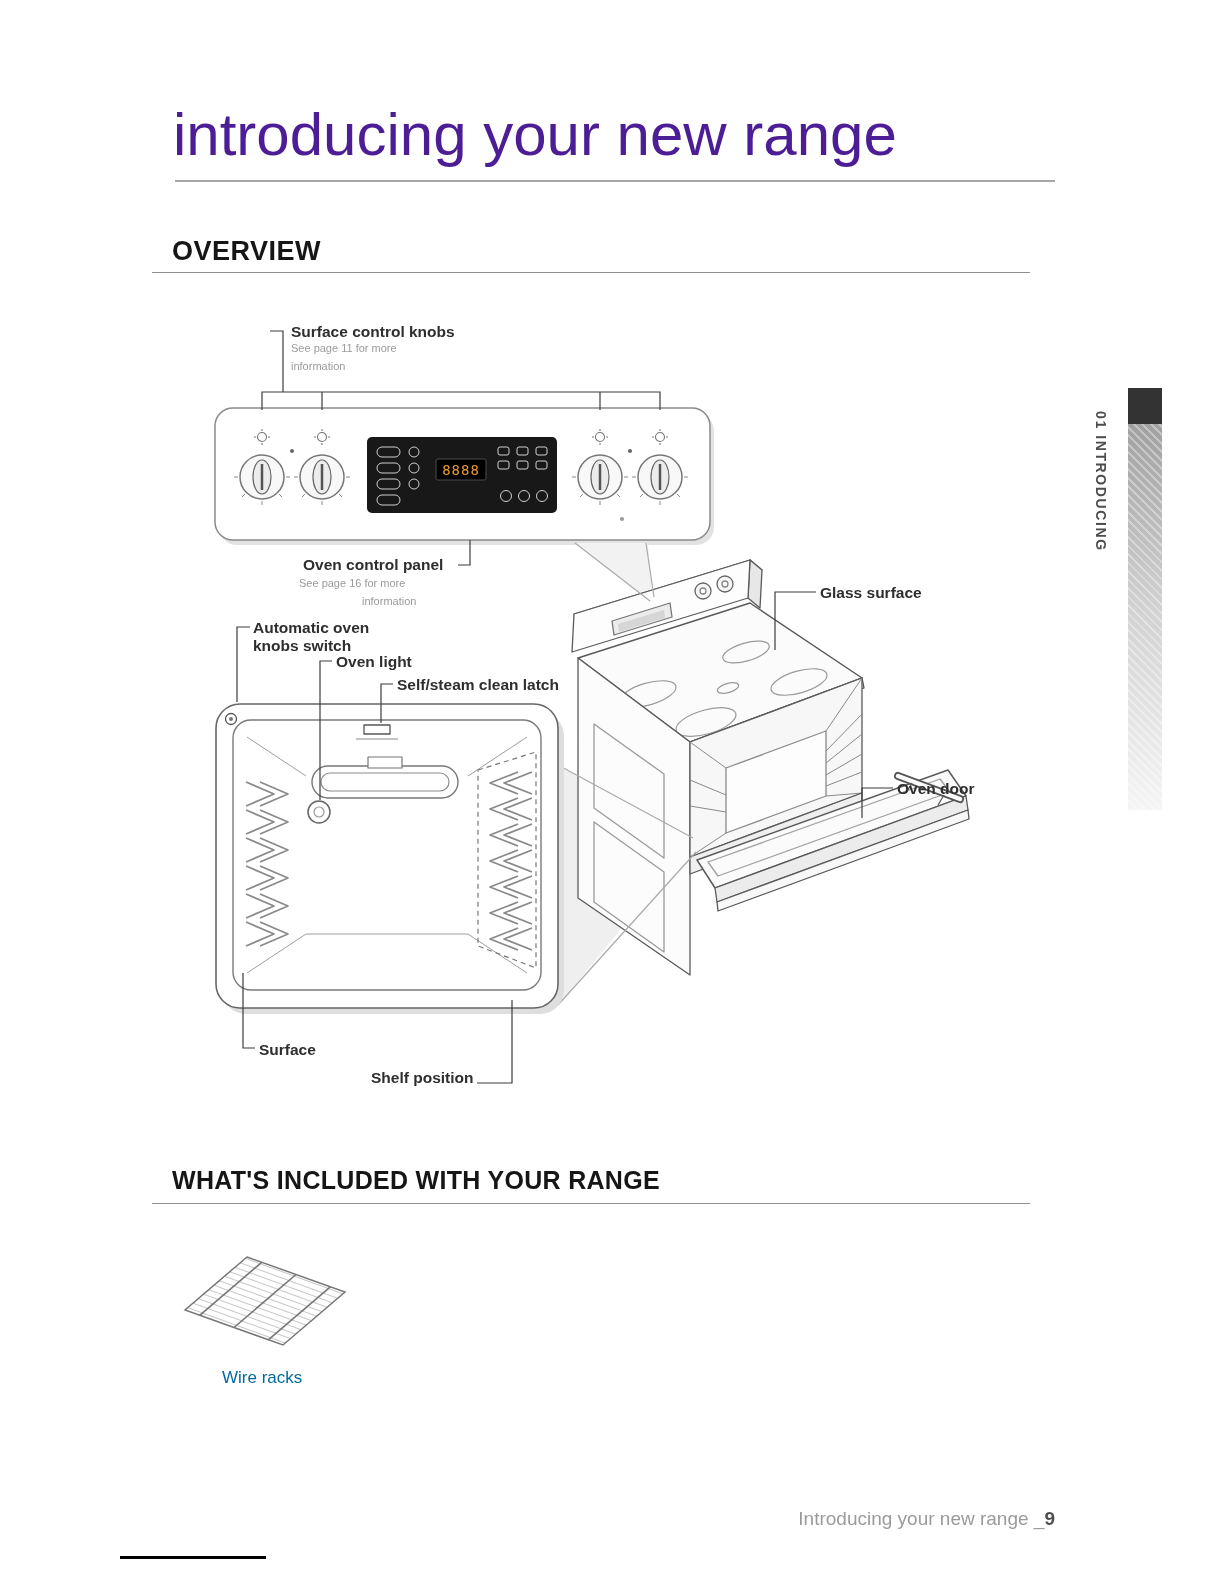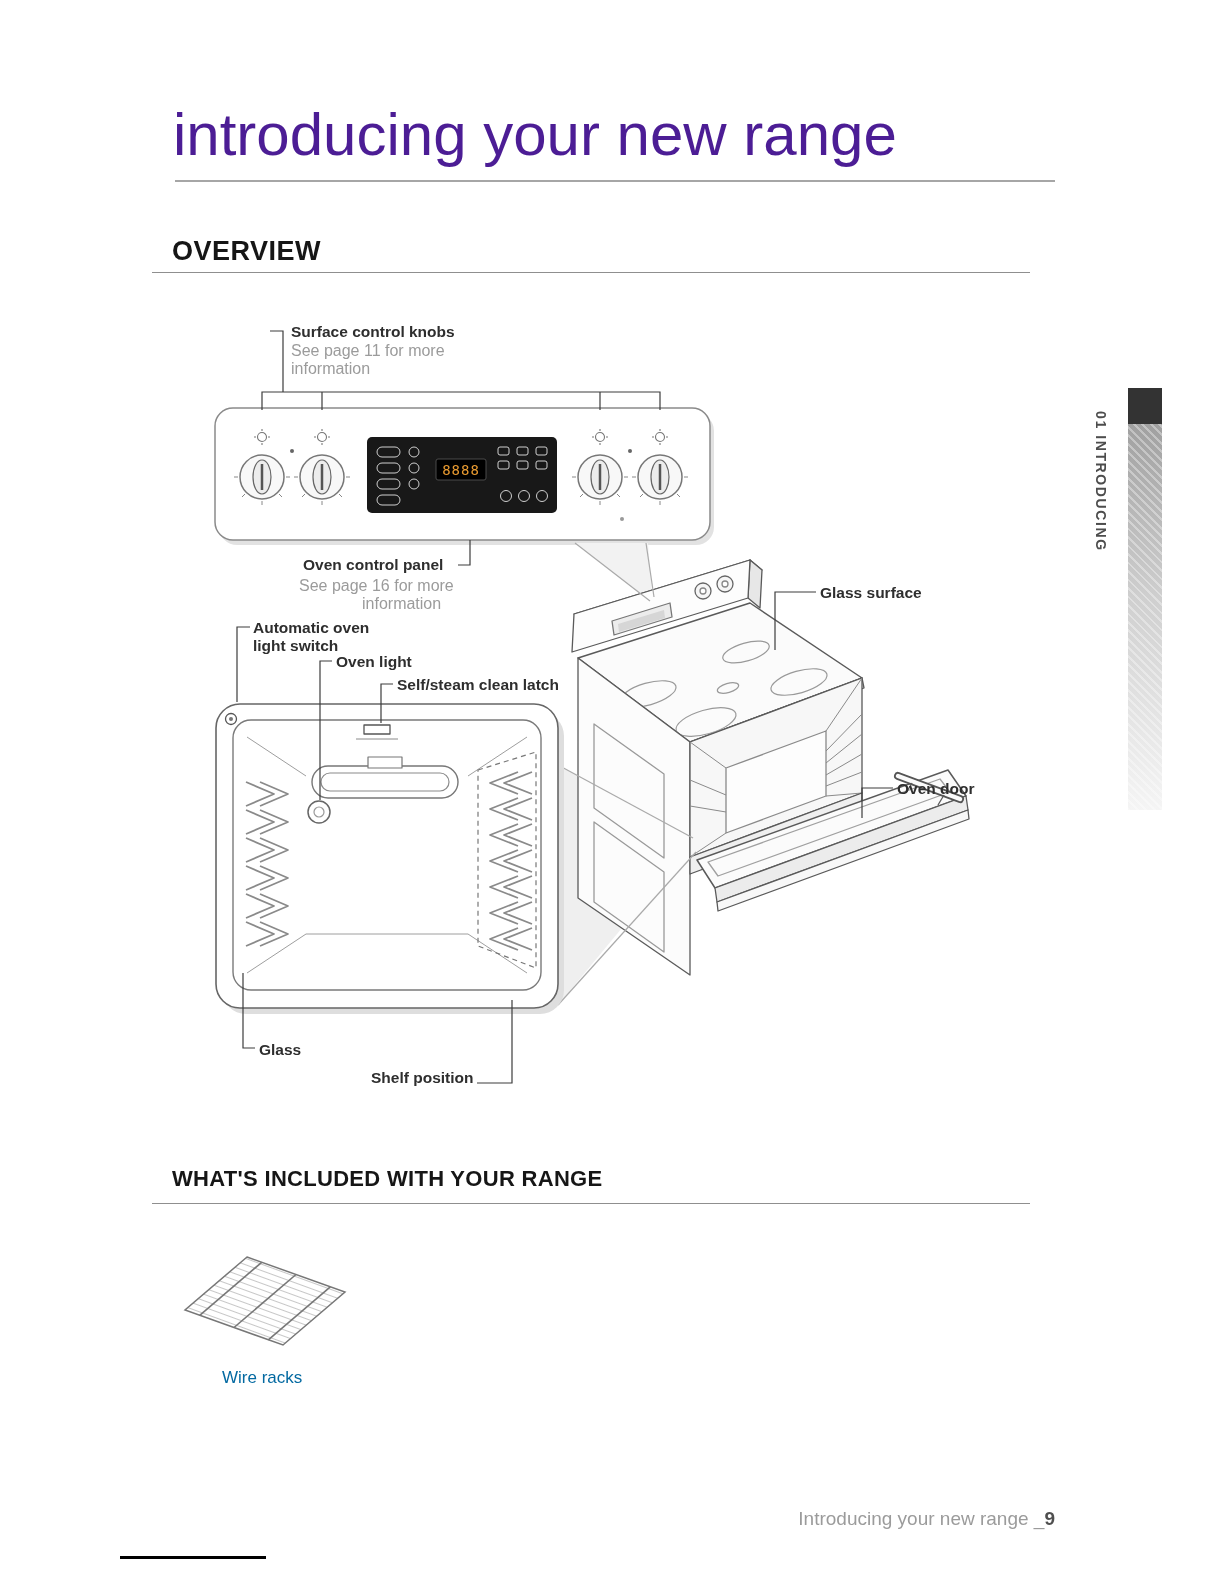--- a/index.html
+++ b/index.html
@@ -9,24 +9,24 @@
     font-family:"Liberation Sans", sans-serif; color:#2f2f2f;
   }
   .abs { position:absolute; }
   .art { position:absolute; left:0; top:0; z-index:1; }
   .txt { position:absolute; z-index:2; white-space:nowrap; }
   .page-title { left:173px; top:100px; font-size:60px; font-weight:300; color:#4c1d95; letter-spacing:0px; }
   .title-rule { left:175px; top:180px; width:880px; height:2px; background:#a6a6a6; z-index:2; }
   .sec-heading { font-weight:bold; color:#161616;margin-left:20px; }
   .overview-heading { left:152px; top:236px; font-size:27px; letter-spacing:.5px; }
   .overview-rule { left:152px; top:272px; width:878px; height:1px; background:#8f8f8f; z-index:2; }
-  .included-heading { left:152px; top:1166px; font-size:22px; letter-spacing:.3px; }
+  .included-heading { left:152px; top:1166px; font-size:25px; letter-spacing:.3px; }
   .included-rule { left:152px; top:1203px; width:878px; height:1px; background:#8f8f8f; z-index:2; }
   .lbl { font-size:15.5px; font-weight:bold; color:#2e2e2e; }
-  .desc { font-size:16px; color:#9b9b9b; }
+  .desc { font-size:11px; color:#9b9b9b; }
   .side-block { left:1128px; top:388px; width:34px; height:36px; background:#333333; z-index:2; }
   .side-bar { left:1128px; top:424px; width:34px; height:386px; z-index:2;
     background:
       repeating-linear-gradient(45deg, rgba(255,255,255,.35) 0 2px, rgba(255,255,255,0) 2px 6px),
       linear-gradient(180deg,#a0a0a0 0%, #cfcfcf 45%, #f5f5f5 100%);
   }
   .side-text { left:1093px; top:411px; writing-mode:vertical-rl; font-size:14px; letter-spacing:1.6px;
     color:#4d4d4d; font-weight:bold; z-index:2; }
   .wire-label { left:222px; top:1368px; font-size:17px; color:#0369a1; }
   .footer { top:1481px; right:169px; font-size:19px; color:#9b9b9b;margin-top:27px; }
@@ -230,27 +230,27 @@
 
   <div class="txt lbl" style="left:291px;top:323px">Surface control knobs</div>
   <div class="txt desc" style="left:291px;top:342px">See page 11 for more</div>
   <div class="txt desc" style="left:291px;top:360px">information</div>
 
   <div class="txt lbl" style="left:303px;top:556px">Oven control panel</div>
   <div class="txt desc" style="left:299px;top:577px">See page 16 for more</div>
   <div class="txt desc" style="left:362px;top:595px">information</div>
 
   <div class="txt lbl" style="left:253px;top:619px">Automatic oven</div>
-  <div class="txt lbl" style="left:253px;top:637px">light switch</div>
+  <div class="txt lbl" style="left:253px;top:637px">knobs switch</div>
 
   <div class="txt lbl" style="left:336px;top:653px">Oven light</div>
   <div class="txt lbl" style="left:397px;top:676px">Self/steam clean latch</div>
   <div class="txt lbl" style="left:820px;top:584px">Glass surface</div>
   <div class="txt lbl" style="left:897px;top:780px">Oven door</div>
-  <div class="txt lbl" style="left:259px;top:1041px">Glass</div>
+  <div class="txt lbl" style="left:259px;top:1041px">Surface</div>
   <div class="txt lbl" style="left:371px;top:1069px">Shelf position</div>
 
   <div class="abs side-block"></div>
   <div class="abs side-bar"></div>
   <div class="txt side-text">01 INTRODUCING</div>
 
   <h2 class="txt sec-heading included-heading">WHAT'S INCLUDED WITH YOUR RANGE</h2>
   <div class="abs included-rule"></div>
   <div class="txt wire-label">Wire racks</div>
 

